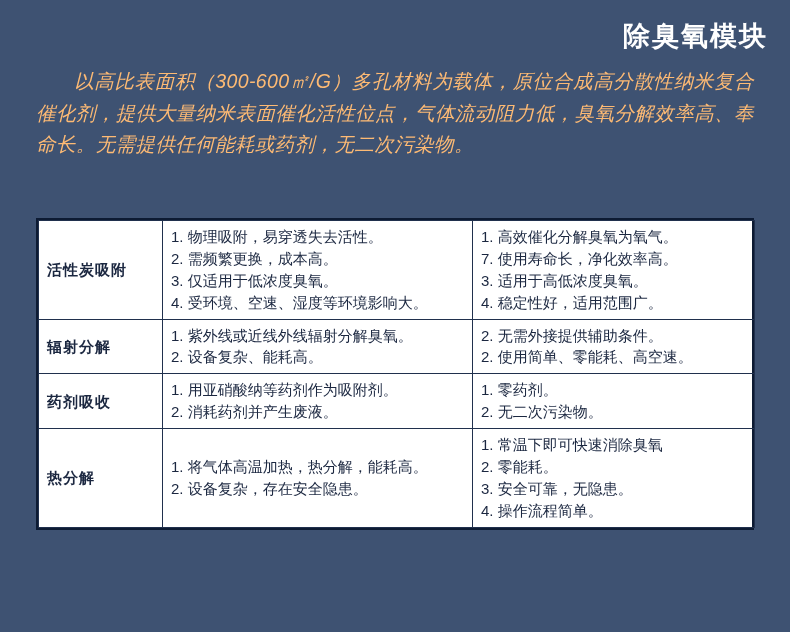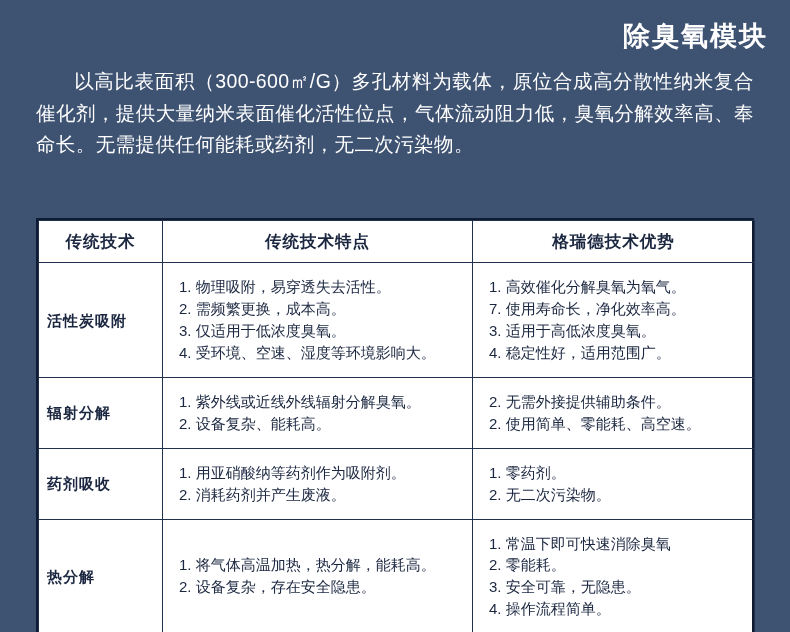--- a/index.html
+++ b/index.html
@@ -29,21 +29,22 @@
     padding-top: 18px;
     padding-bottom: 12px;
     color: #ffffff;
   }
   .intro {
     font-size: 19.5px;
     line-height: 1.62;
     text-align: justify;
     padding: 0 14px 0 14px;
     letter-spacing: 0.4px;
-    color: #ffffff;
+    color: #fdba74;
+    font-style: italic;
   }
   .intro .indent {
     display: inline-block;
     width: 38px;
   }
   .table-wrap {
     position: absolute;
     left: 36px;
     top: 218px;
     width: 718px;
@@ -73,21 +74,21 @@
   }
   .col-a { width: 124px; }
   .col-b { width: 310px; }
   .col-c { width: 282px; }
   td.cat {
     font-weight: bold;
     font-size: 16px;
     letter-spacing: 1px;
   }
   ol.items {
-    margin: 8px;
+    margin: 0;
     padding: 0;
     list-style: none;
   }
   ol.items li {
     white-space: nowrap;
     font-size: 15px;
     line-height: 1.46;
   }
 </style>
 </head>
@@ -100,25 +101,20 @@
   <div class="intro"><span class="indent"></span><span>以高比表面积（300-600㎡/G）多孔材料为载体，原位合成高分散性纳米复合催化剂，提供大量纳米表面催化活性位点，气体流动阻力低，臭氧分解效率高、奉命长。无需提供任何能耗或药剂，无二次污染物。</span></div>
 
   <div class="table-wrap">
     <table class="spec">
       <colgroup>
         <col class="col-a">
         <col class="col-b">
         <col class="col-c">
       </colgroup>
       <tbody>
-        <tr class="head">
-          <td>传统技术</td>
-          <td>传统技术特点</td>
-          <td>格瑞德技术优势</td>
-        </tr>
 
         <tr>
           <td class="cat">活性炭吸附</td>
           <td>
             <ol class="items">
               <li>1. 物理吸附，易穿透失去活性。</li>
               <li>2. 需频繁更换，成本高。</li>
               <li>3. 仅适用于低浓度臭氧。</li>
               <li>4. 受环境、空速、湿度等环境影响大。</li>
             </ol>

